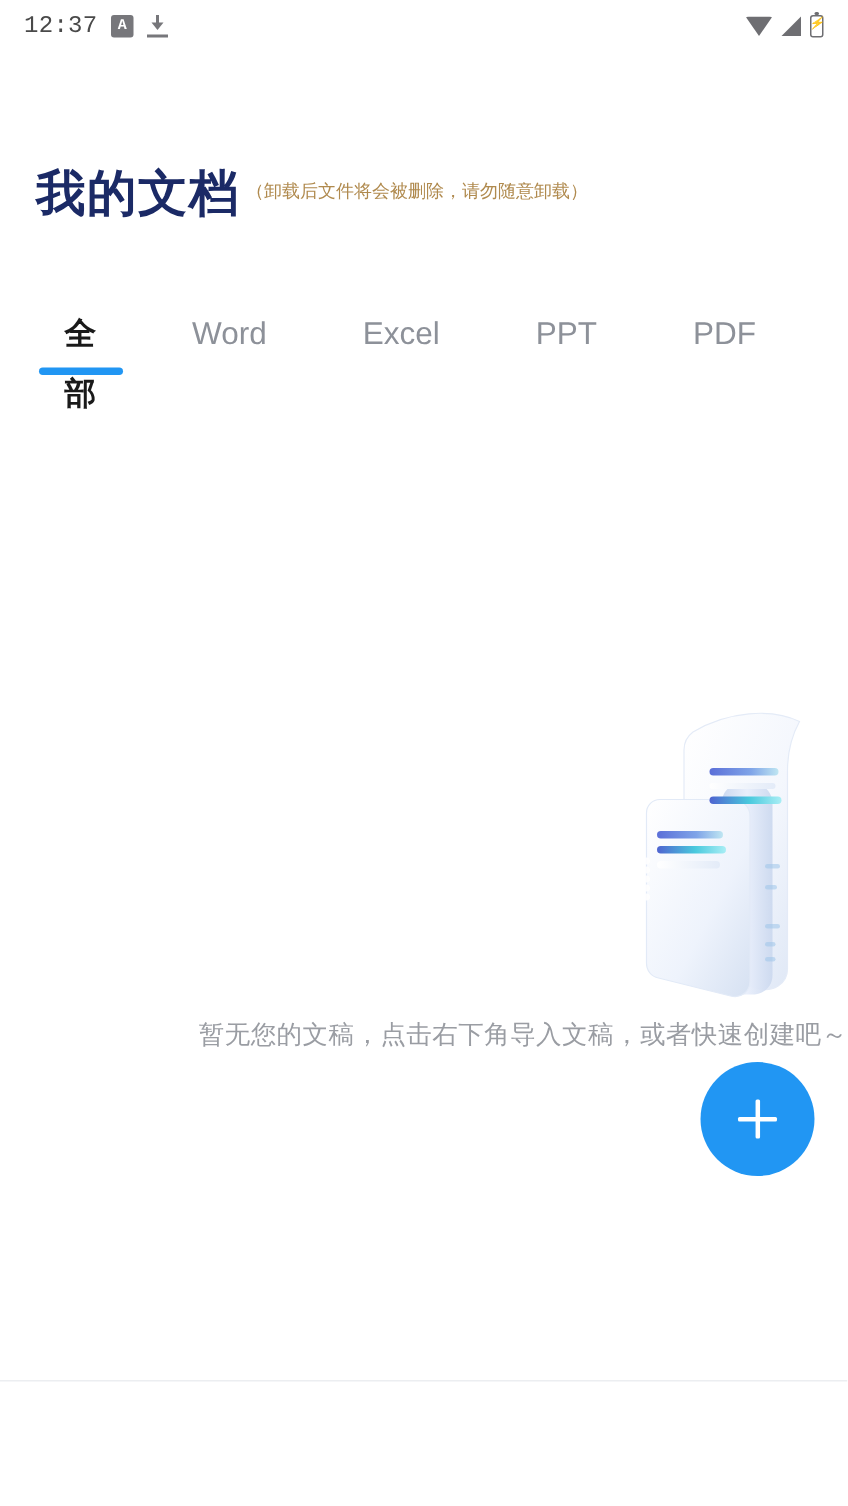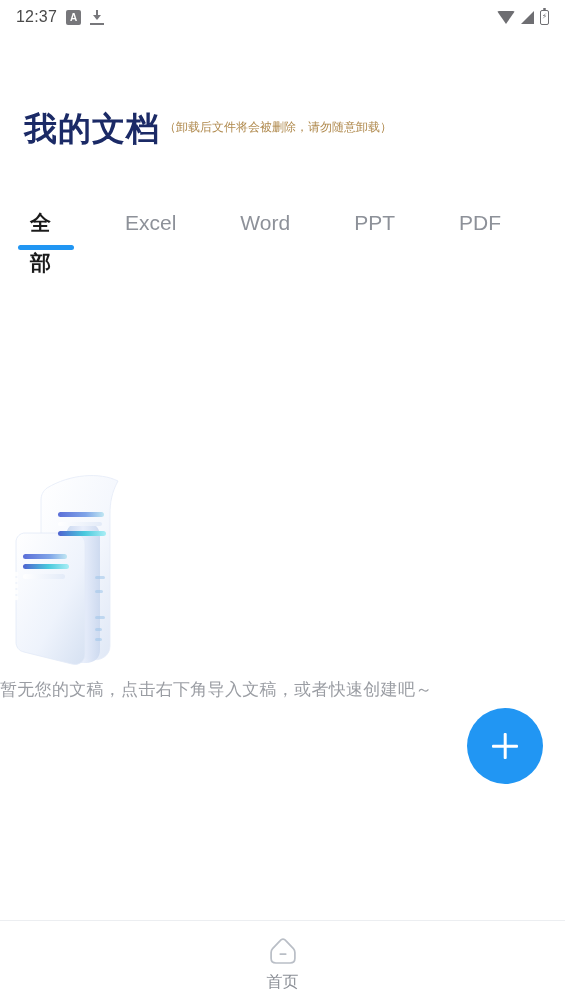--- a/index.html
+++ b/index.html
@@ -9,20 +9,21 @@
     font-family:"Liberation Sans","DejaVu Sans",sans-serif;
     overflow:hidden;
   }
   .phone { position:relative; width:565px; height:1004px; background:#fff; }
 
   
   .statusbar {
     position:absolute; top:0; left:0; right:0; height:34px;
     display:flex; align-items:center; justify-content:space-between;
     padding:0 16px;
+    font-family:Liberation Mono, monospace;
   }
   .sb-left { display:flex; align-items:center; gap:9px; }
   .sb-time { font-size:16px; color:#4a4a4a; letter-spacing:.2px; }
   .sb-badge {
     width:15px; height:15px; background:#77777b; border-radius:2px;
     color:#fff; font-size:10px; font-weight:bold;
     display:flex; align-items:center; justify-content:center;
   }
   .sb-dl { width:14px; height:15px; position:relative; }
   .sb-dl .arrow {
@@ -42,29 +43,29 @@
   .ic-batt { width:9px; height:15px; border:1.6px solid #6e6e72; border-radius:2px; position:relative; }
   .ic-batt:before { content:""; position:absolute; top:-3px; left:2px; width:3px; height:2px; background:#6e6e72; border-radius:1px; }
   .ic-batt .bolt { position:absolute; inset:1px; display:flex; align-items:center; justify-content:center; font-size:8px; color:#6e6e72; line-height:1; }
 
   
   .header { position:absolute; top:112px; left:24px; right:20px; display:flex; align-items:center; }
   .title { font-size:33px; font-weight:bold; color:#1b2a66; letter-spacing:1px; line-height:1; }
   .subtitle { font-size:12px; color:#b08a4e; margin-left:4px; padding-bottom:3px; white-space:nowrap; }
 
   
-  .tabs { position:absolute; top:203px; left:0; right:0; height:56px; display:flex; padding-left:30px; }
+  .tabs { position:absolute; top:203px; left:0; right:0; height:56px; display:flex; padding-left:43px; }
   .tab { position:relative; margin-right:64px; height:100%; }
   .tab-label { font-size:21px; color:#8d9199; line-height:40px; display:block; }
   .tab.active .tab-label { color:#1a1a1a; font-weight:bold; }
   .tab-underline { position:absolute; left:50%; transform:translateX(-50%); bottom:9px; width:56px; height:5px; border-radius:3px; background:#2196f3; display:none; }
   .tab.active .tab-underline { display:block; }
 
   
-  .empty { position:absolute; top:470px; left:0; right:0; display:flex; flex-direction:column; align-items:flex-start; }
+  .empty { position:absolute; top:470px; left:0; right:0; display:flex; flex-direction:column; align-items:flex-end; }
   .illus { width:150px; height:200px; }
   .empty-text { margin-top:8px; font-size:17px; color:#9a9da3; letter-spacing:.3px; }
 
   
   .fab {
     position:absolute; left:467px; top:708px; width:76px; height:76px;
     border-radius:50%; background:#2196f3; border:none; cursor:pointer;
     display:flex; align-items:center; justify-content:center;
   }
   .fab .plus { position:relative; width:26px; height:26px; }
@@ -113,25 +114,25 @@
     <span class="title">我的文档</span>
     <span class="subtitle">（卸载后文件将会被删除，请勿随意卸载）</span>
   </div>
 
   <div class="tabs">
     <div class="tab active">
       <span class="tab-label">全部</span>
       <span class="tab-underline"></span>
     </div>
     <div class="tab">
+      <span class="tab-label">Word</span>
+
+    </div>
+    <div class="tab">
       <span class="tab-label">Excel</span>
-
-    </div>
-    <div class="tab">
-      <span class="tab-label">Word</span>
 
     </div>
     <div class="tab">
       <span class="tab-label">PPT</span>
 
     </div>
     <div class="tab">
       <span class="tab-label">PDF</span>
 
     </div>
@@ -203,24 +204,17 @@
     </svg>
     <div class="empty-text">暂无您的文稿，点击右下角导入文稿，或者快速创建吧～</div>
   </div>
 
   <button class="fab">
     <span class="plus"></span>
   </button>
 
   <div class="bottomnav">
 
-    <div class="nav-item">
-      <svg class="nav-ico" viewBox="0 0 34 32">
-        <path d="M17 4.2 C18.2 4.2 19.1 4.8 19.8 5.6 L27.4 13.6 C28.4 14.7 28.9 16 28.9 17.5 L28.9 23.3 C28.9 26.1 26.9 28 24.1 28 L9.9 28 C7.1 28 5.1 26.1 5.1 23.3 L5.1 17.5 C5.1 16 5.6 14.7 6.6 13.6 L14.2 5.6 C14.9 4.8 15.8 4.2 17 4.2 Z" fill="none" stroke="#b9bec6" stroke-width="1.7"></path>
-        <rect x="13.4" y="18.2" width="7.2" height="1.7" rx="0.85" fill="#b9bec6"></rect>
-      </svg>
-      <span class="nav-label">首页</span>
-    </div>
 
 
 
   </div>
 </div>
 
 </body></html>

